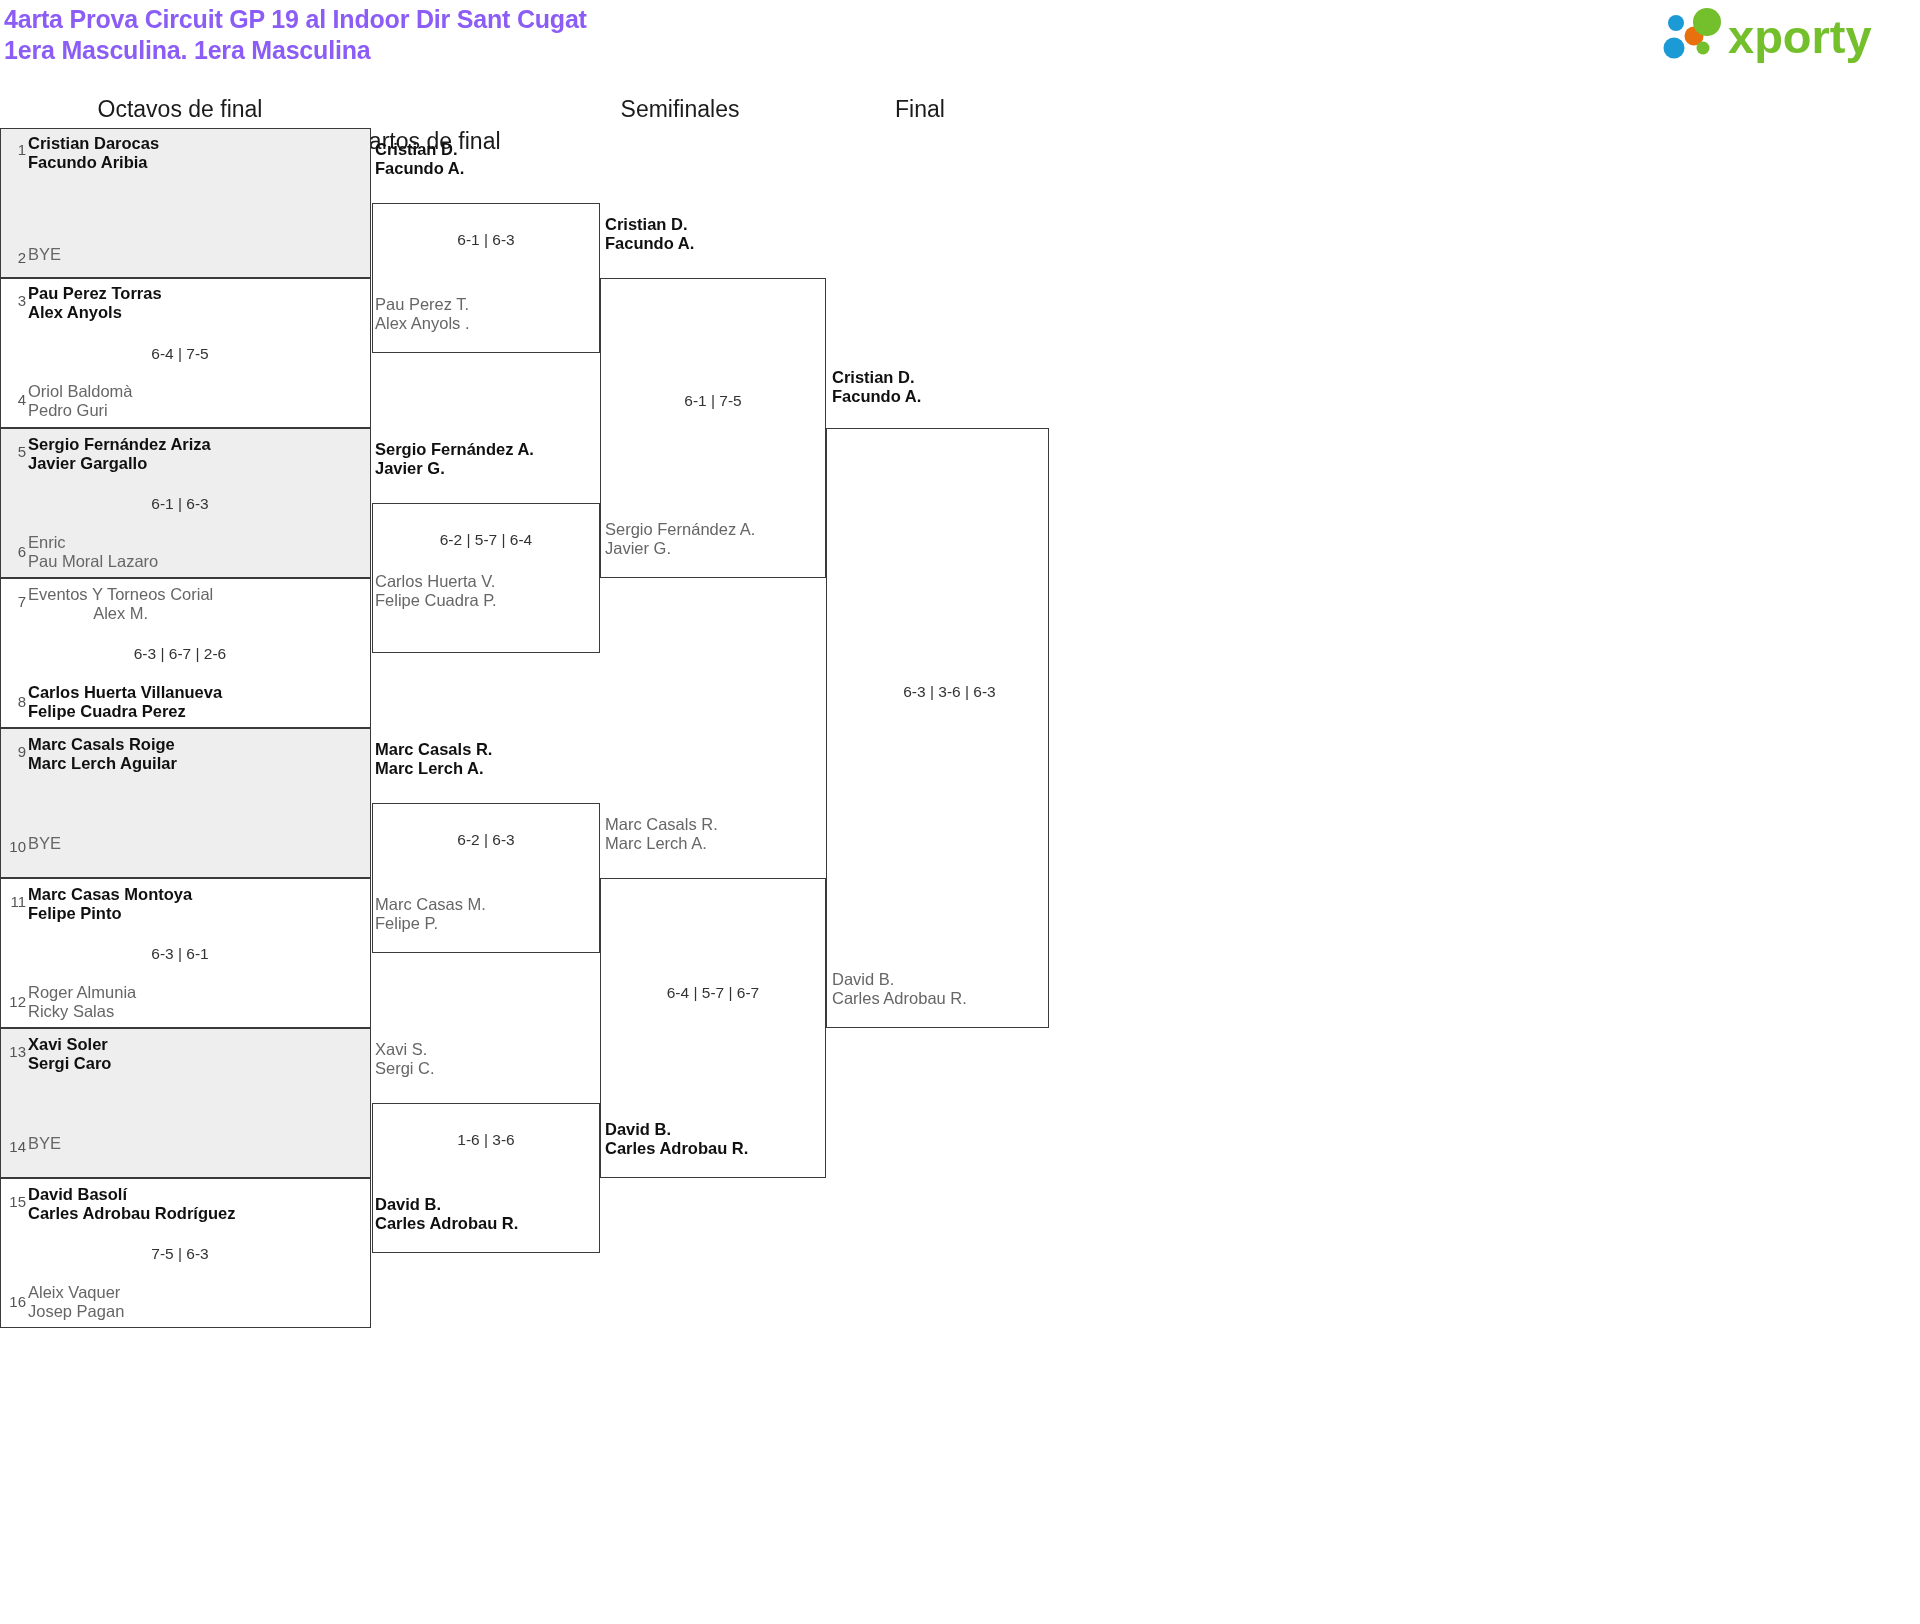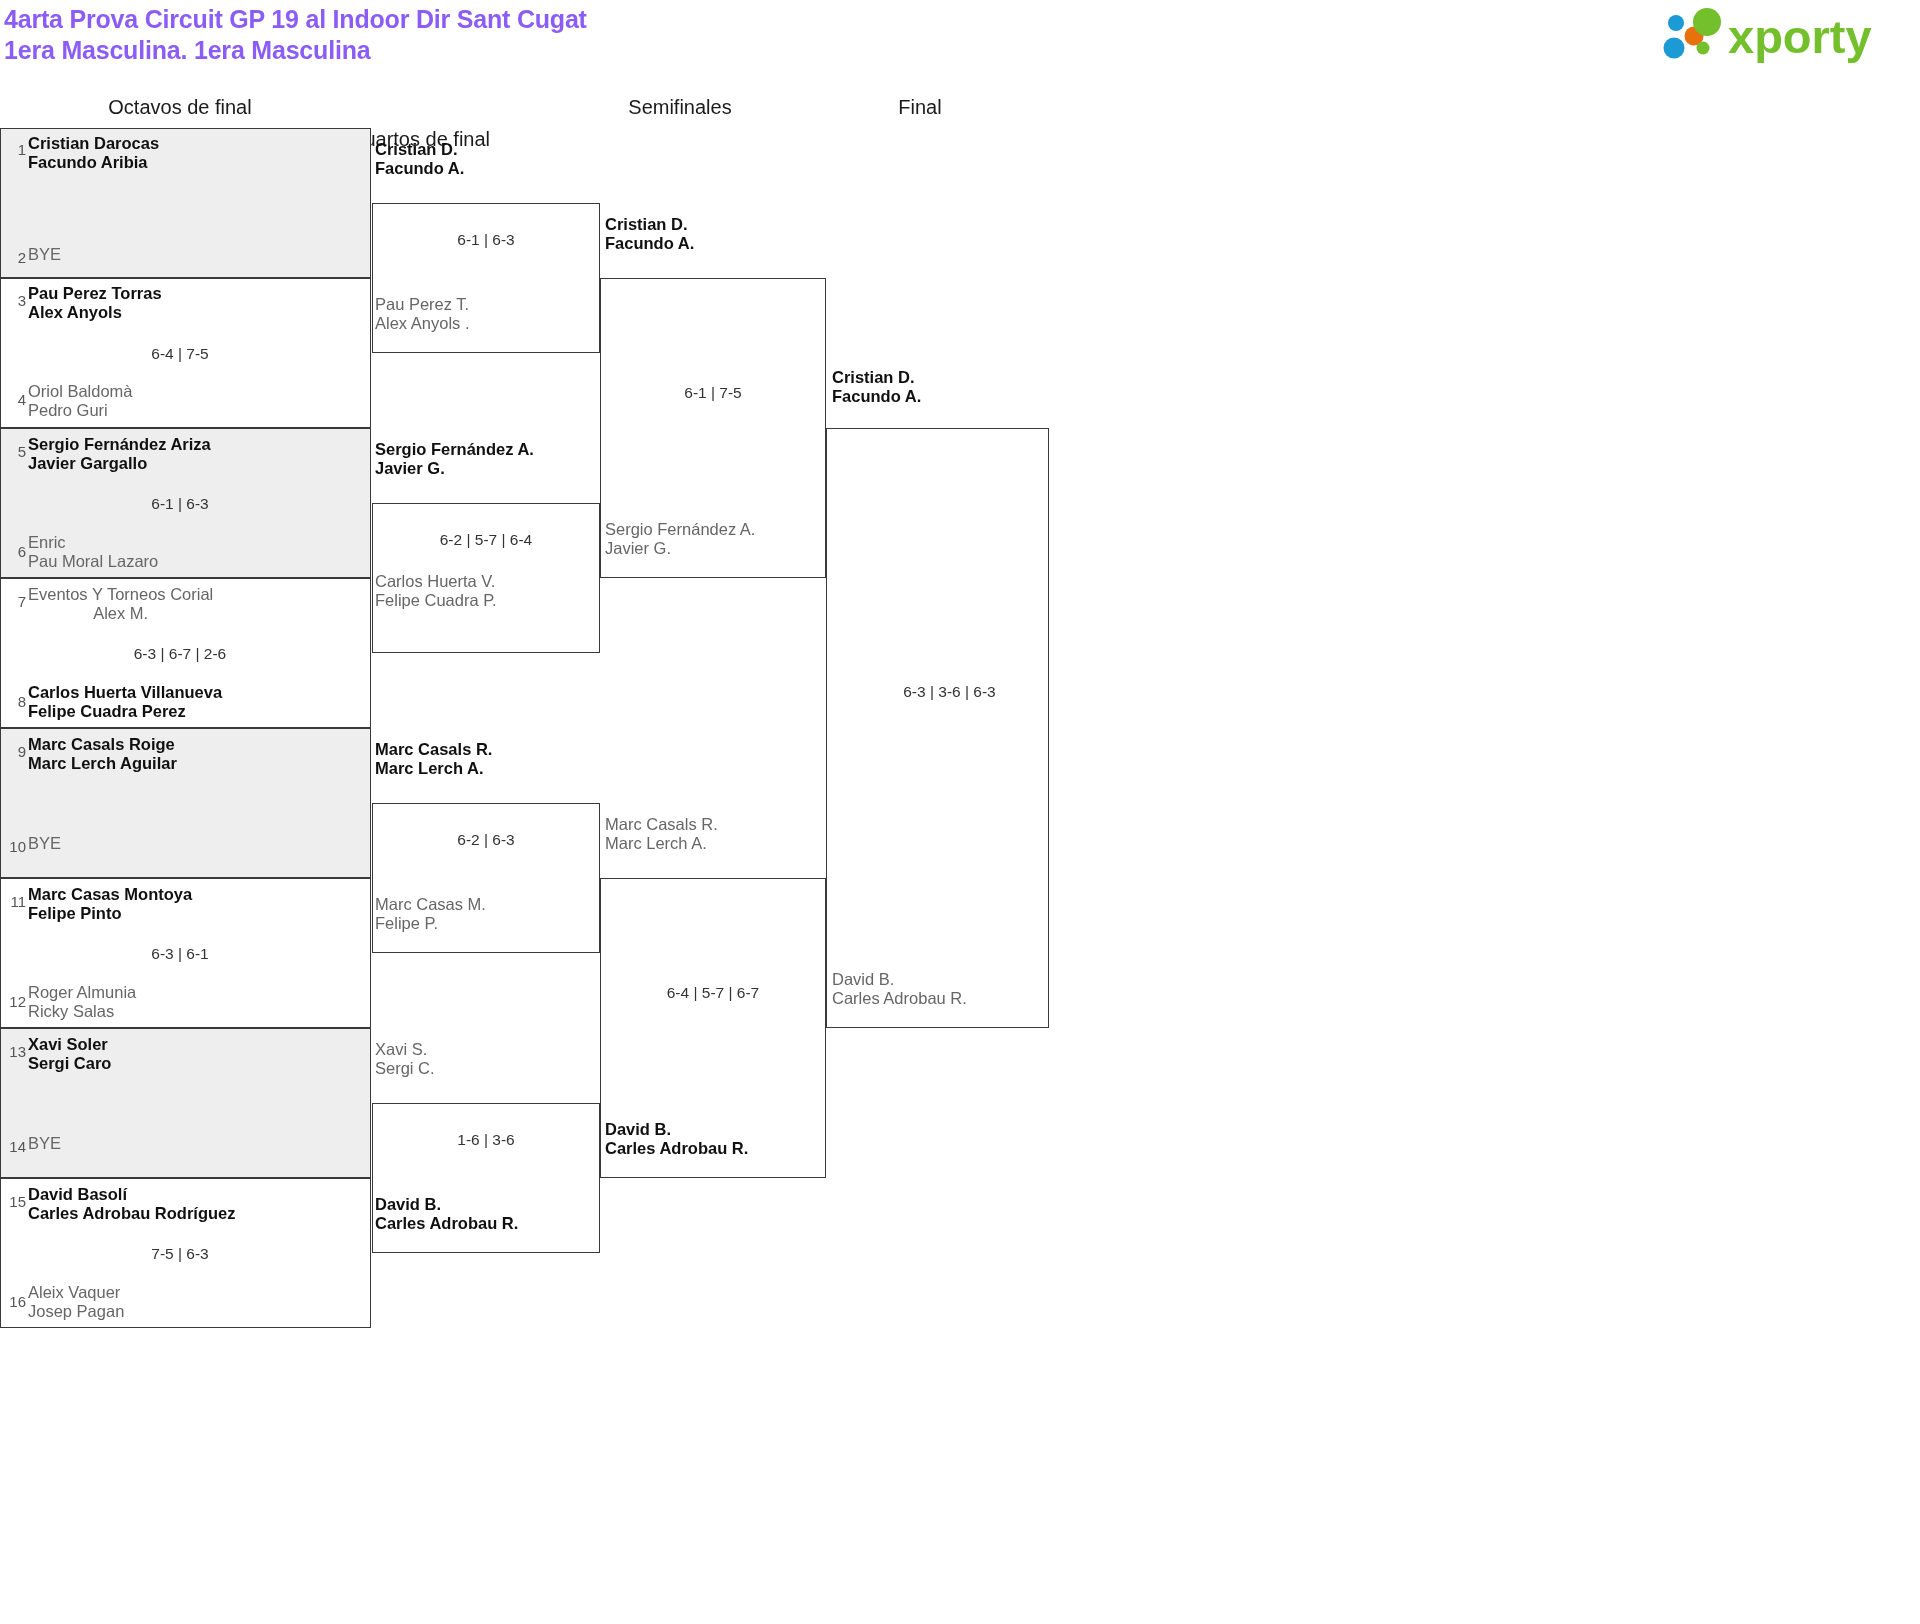--- a/index.html
+++ b/index.html
@@ -34,21 +34,21 @@
   .logo {
     position: absolute;
     right: 22px; top: 6px;
     width: 240px; height: 58px;
   }
   .logo svg { display:block; width:240px; height:58px; }
 
   
   .round-head {
     position: absolute;
-    font-size: 20px;
+    font-size: 23px;
     color: #1b1b1b;
     white-space: nowrap;
     text-align: center;
   }
 
   
   .cell {
     position: absolute;
     border: 1px solid #3a3a3a;
     background: #ffffff;
@@ -250,21 +250,21 @@
   <div class="team winner" style="left:375px; top:1195px;">
     <span class="n1">David B.</span>
     <span class="n2">Carles Adrobau R.</span>
   </div>
 
   <div class="team winner" style="left:605px; top:215px;">
     <span class="n1">Cristian D.</span>
     <span class="n2">Facundo A.</span>
   </div>
   <div class="cell" style="left:600px; top:278px; width:226px; height:300px;"></div>
-  <div class="score" style="left:600px; top:384px; width:226px;">6-1 | 7-5</div>
+  <div class="score" style="left:600px; top:392px; width:226px;">6-1 | 7-5</div>
   <div class="team loser" style="left:605px; top:520px;">
     <span class="n1">Sergio Fernández A.</span>
     <span class="n2">Javier G.</span>
   </div>
 
   <div class="team loser" style="left:605px; top:815px;">
     <span class="n1">Marc Casals R.</span>
     <span class="n2">Marc Lerch A.</span>
   </div>
   <div class="cell" style="left:600px; top:878px; width:226px; height:300px;"></div>

